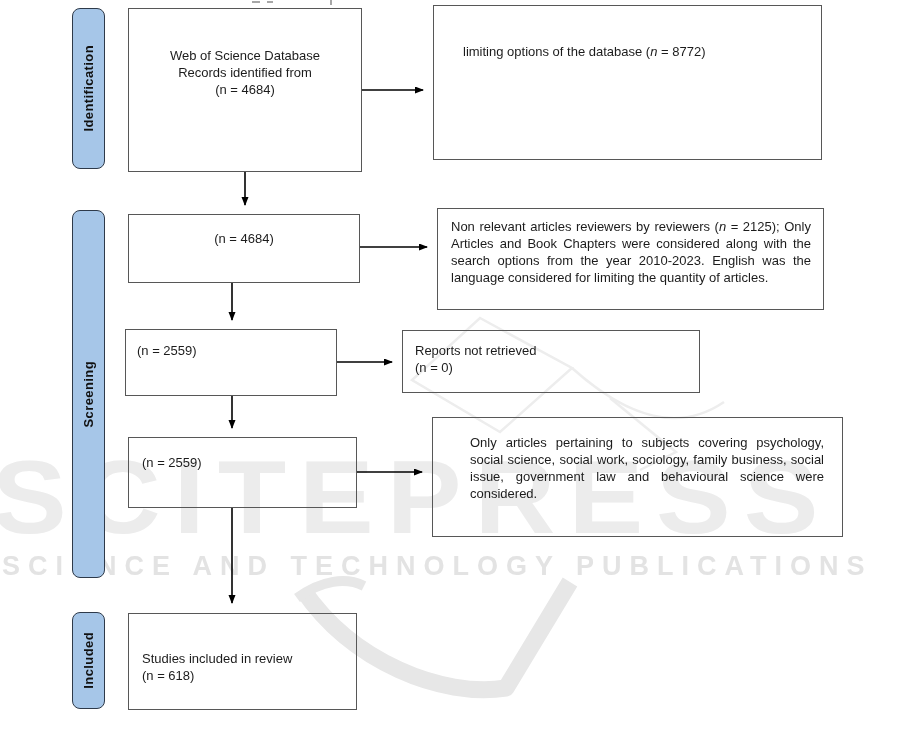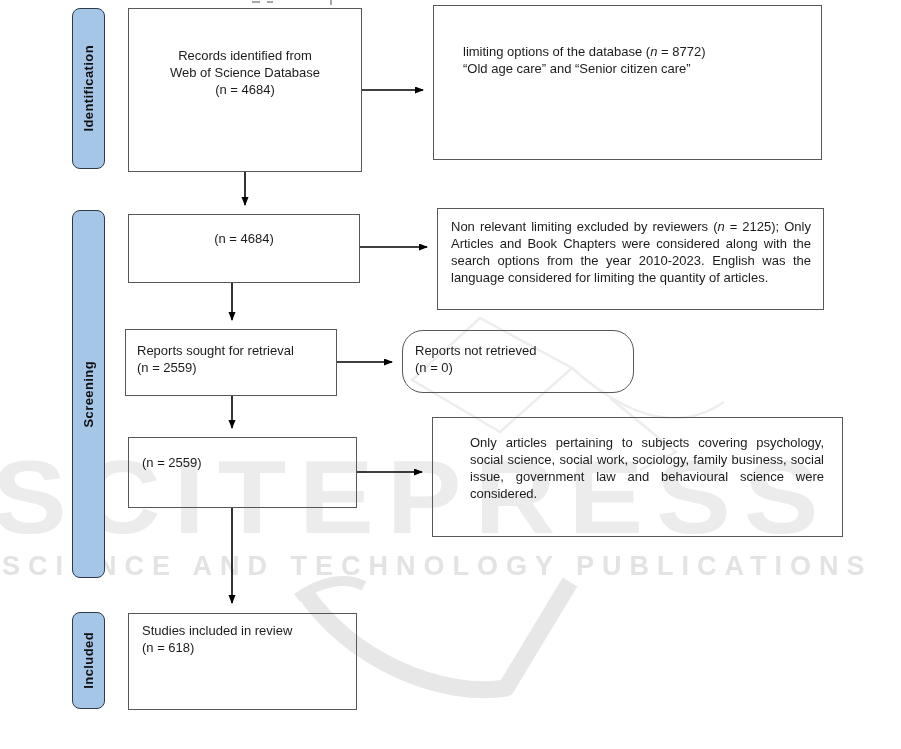--- a/index.html
+++ b/index.html
@@ -65,53 +65,51 @@
   <span>Identification</span>
 </div>
 <div class="stage" style="left:72px;top:210px;height:368px;">
   <span>Screening</span>
 </div>
 <div class="stage" style="left:72px;top:612px;height:97px;">
   <span>Included</span>
 </div>
 
 <div class="fbox center" style="left:128px;top:8px;width:234px;height:164px;padding-top:38px;">
+  <div>Web of Science Database</div>
   <div>Records identified from</div>
-  <div>Web of Science Database</div>
   <div>(n = 4684)</div>
 </div>
 
 <div class="fbox center" style="left:128px;top:214px;width:232px;height:69px;padding-top:15px;">
   <div>(n = 4684)</div>
 </div>
 
 <div class="fbox" style="left:125px;top:329px;width:212px;height:67px;padding:12px 0 0 11px;">
-  <div>Reports sought for retrieval</div>
   <div>(n = 2559)</div>
 </div>
 
 <div class="fbox" style="left:128px;top:437px;width:229px;height:71px;padding:16px 0 0 13px;">
   <div>(n = 2559)</div>
 </div>
 
-<div class="fbox" style="left:128px;top:613px;width:229px;height:97px;padding:8px 0 0 13px;">
+<div class="fbox" style="left:128px;top:613px;width:229px;height:97px;padding:36px 0 0 13px;">
   <div>Studies included in review</div>
   <div>(n = 618)</div>
 </div>
 
 <div class="fbox" style="left:433px;top:5px;width:389px;height:155px;padding:37px 18px 0 29px;">
   <div><span>limiting options of the database (</span><span class="ital">n</span><span> = 8772)</span></div>
-  <div>“Old age care” and “Senior citizen care”</div>
 </div>
 
 <div class="fbox jpara" style="left:437px;top:208px;width:387px;height:102px;padding:9px 12px 0 13px;">
-  <span>Non relevant limiting excluded by reviewers (</span><span class="ital">n</span><span> = 2125); Only Articles and Book Chapters were considered along with the search options from the year 2010-2023. English was the language considered for limiting the quantity of articles.</span>
+  <span>Non relevant articles reviewers by reviewers (</span><span class="ital">n</span><span> = 2125); Only Articles and Book Chapters were considered along with the search options from the year 2010-2023. English was the language considered for limiting the quantity of articles.</span>
 </div>
 
-<div class="fbox" style="left:402px;top:330px;width:232px;height:63px;padding:11px 0 0 12px;border-radius:21px;">
+<div class="fbox" style="left:402px;top:330px;width:298px;height:63px;padding:11px 0 0 12px;">
   <div>Reports not retrieved</div>
   <div>(n = 0)</div>
 </div>
 
 <div class="fbox" style="left:432px;top:417px;width:411px;height:120px;padding:16px 18px 0 37px;">
   <div class="jpara">Only articles pertaining to subjects covering psychology, social science, social work, sociology, family business, social issue, government law and behavioural science were considered.</div>
 </div>
 
 <svg id="arrow-svg" width="901" height="749">
   <defs>

